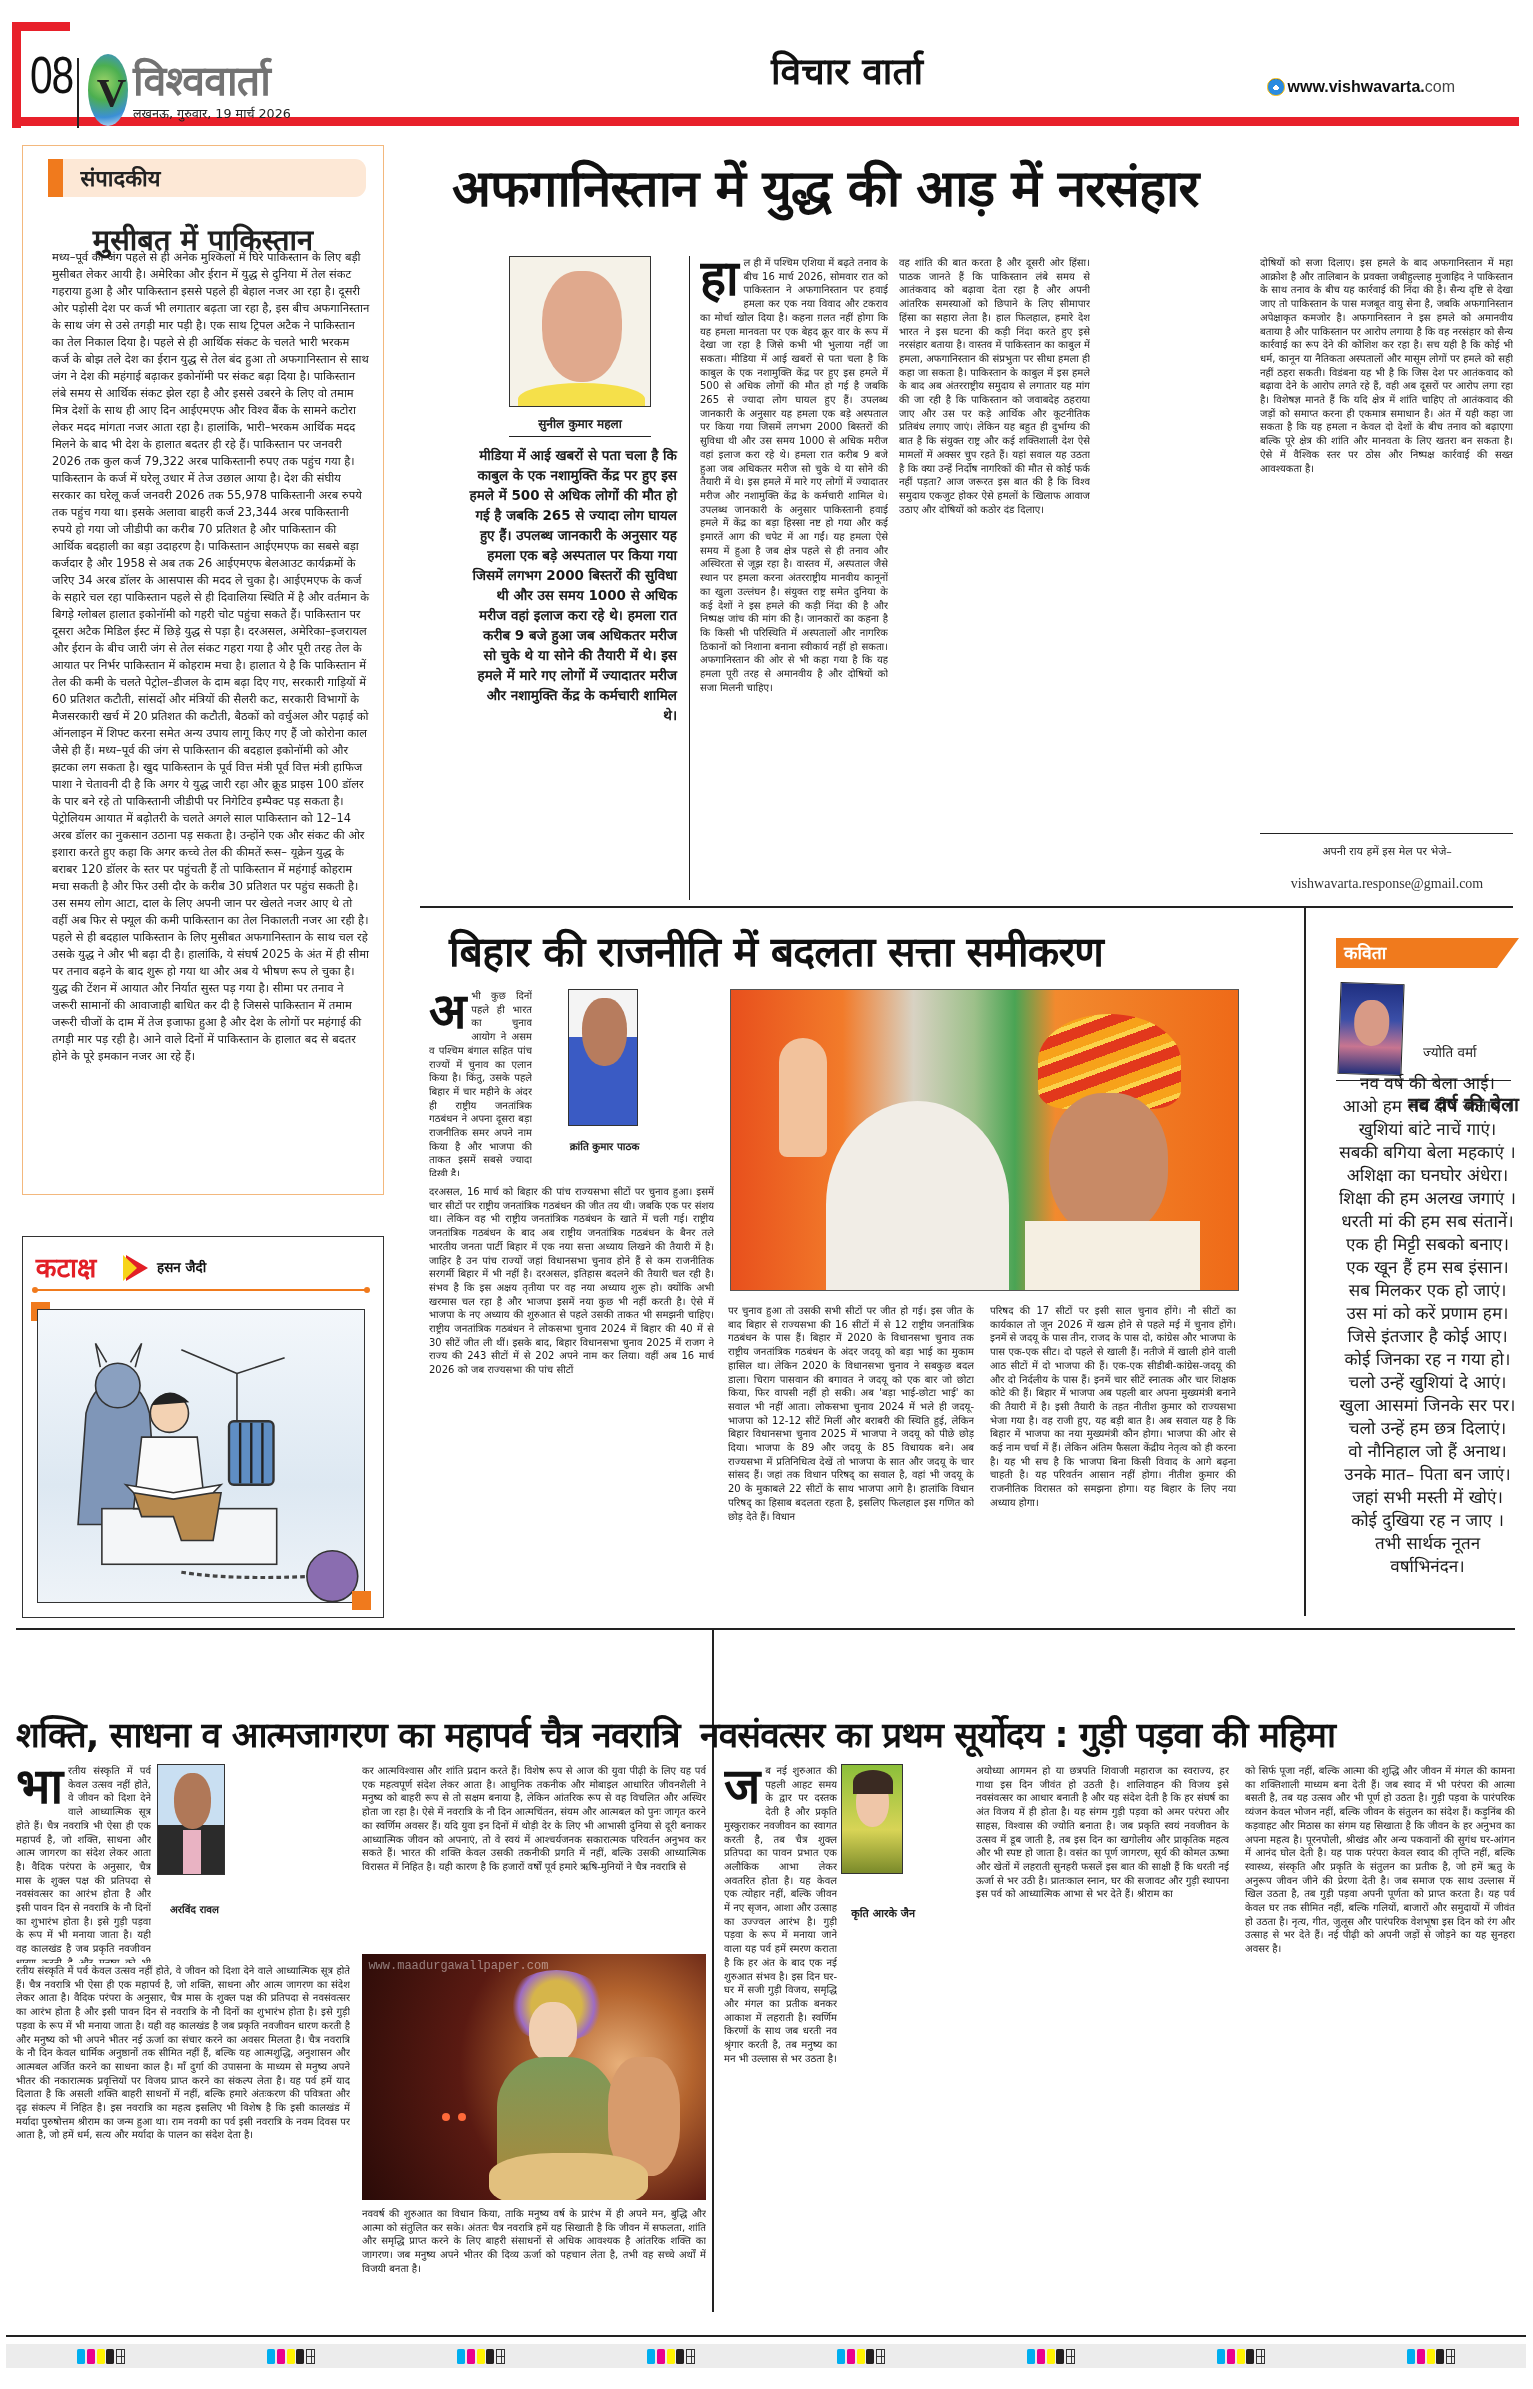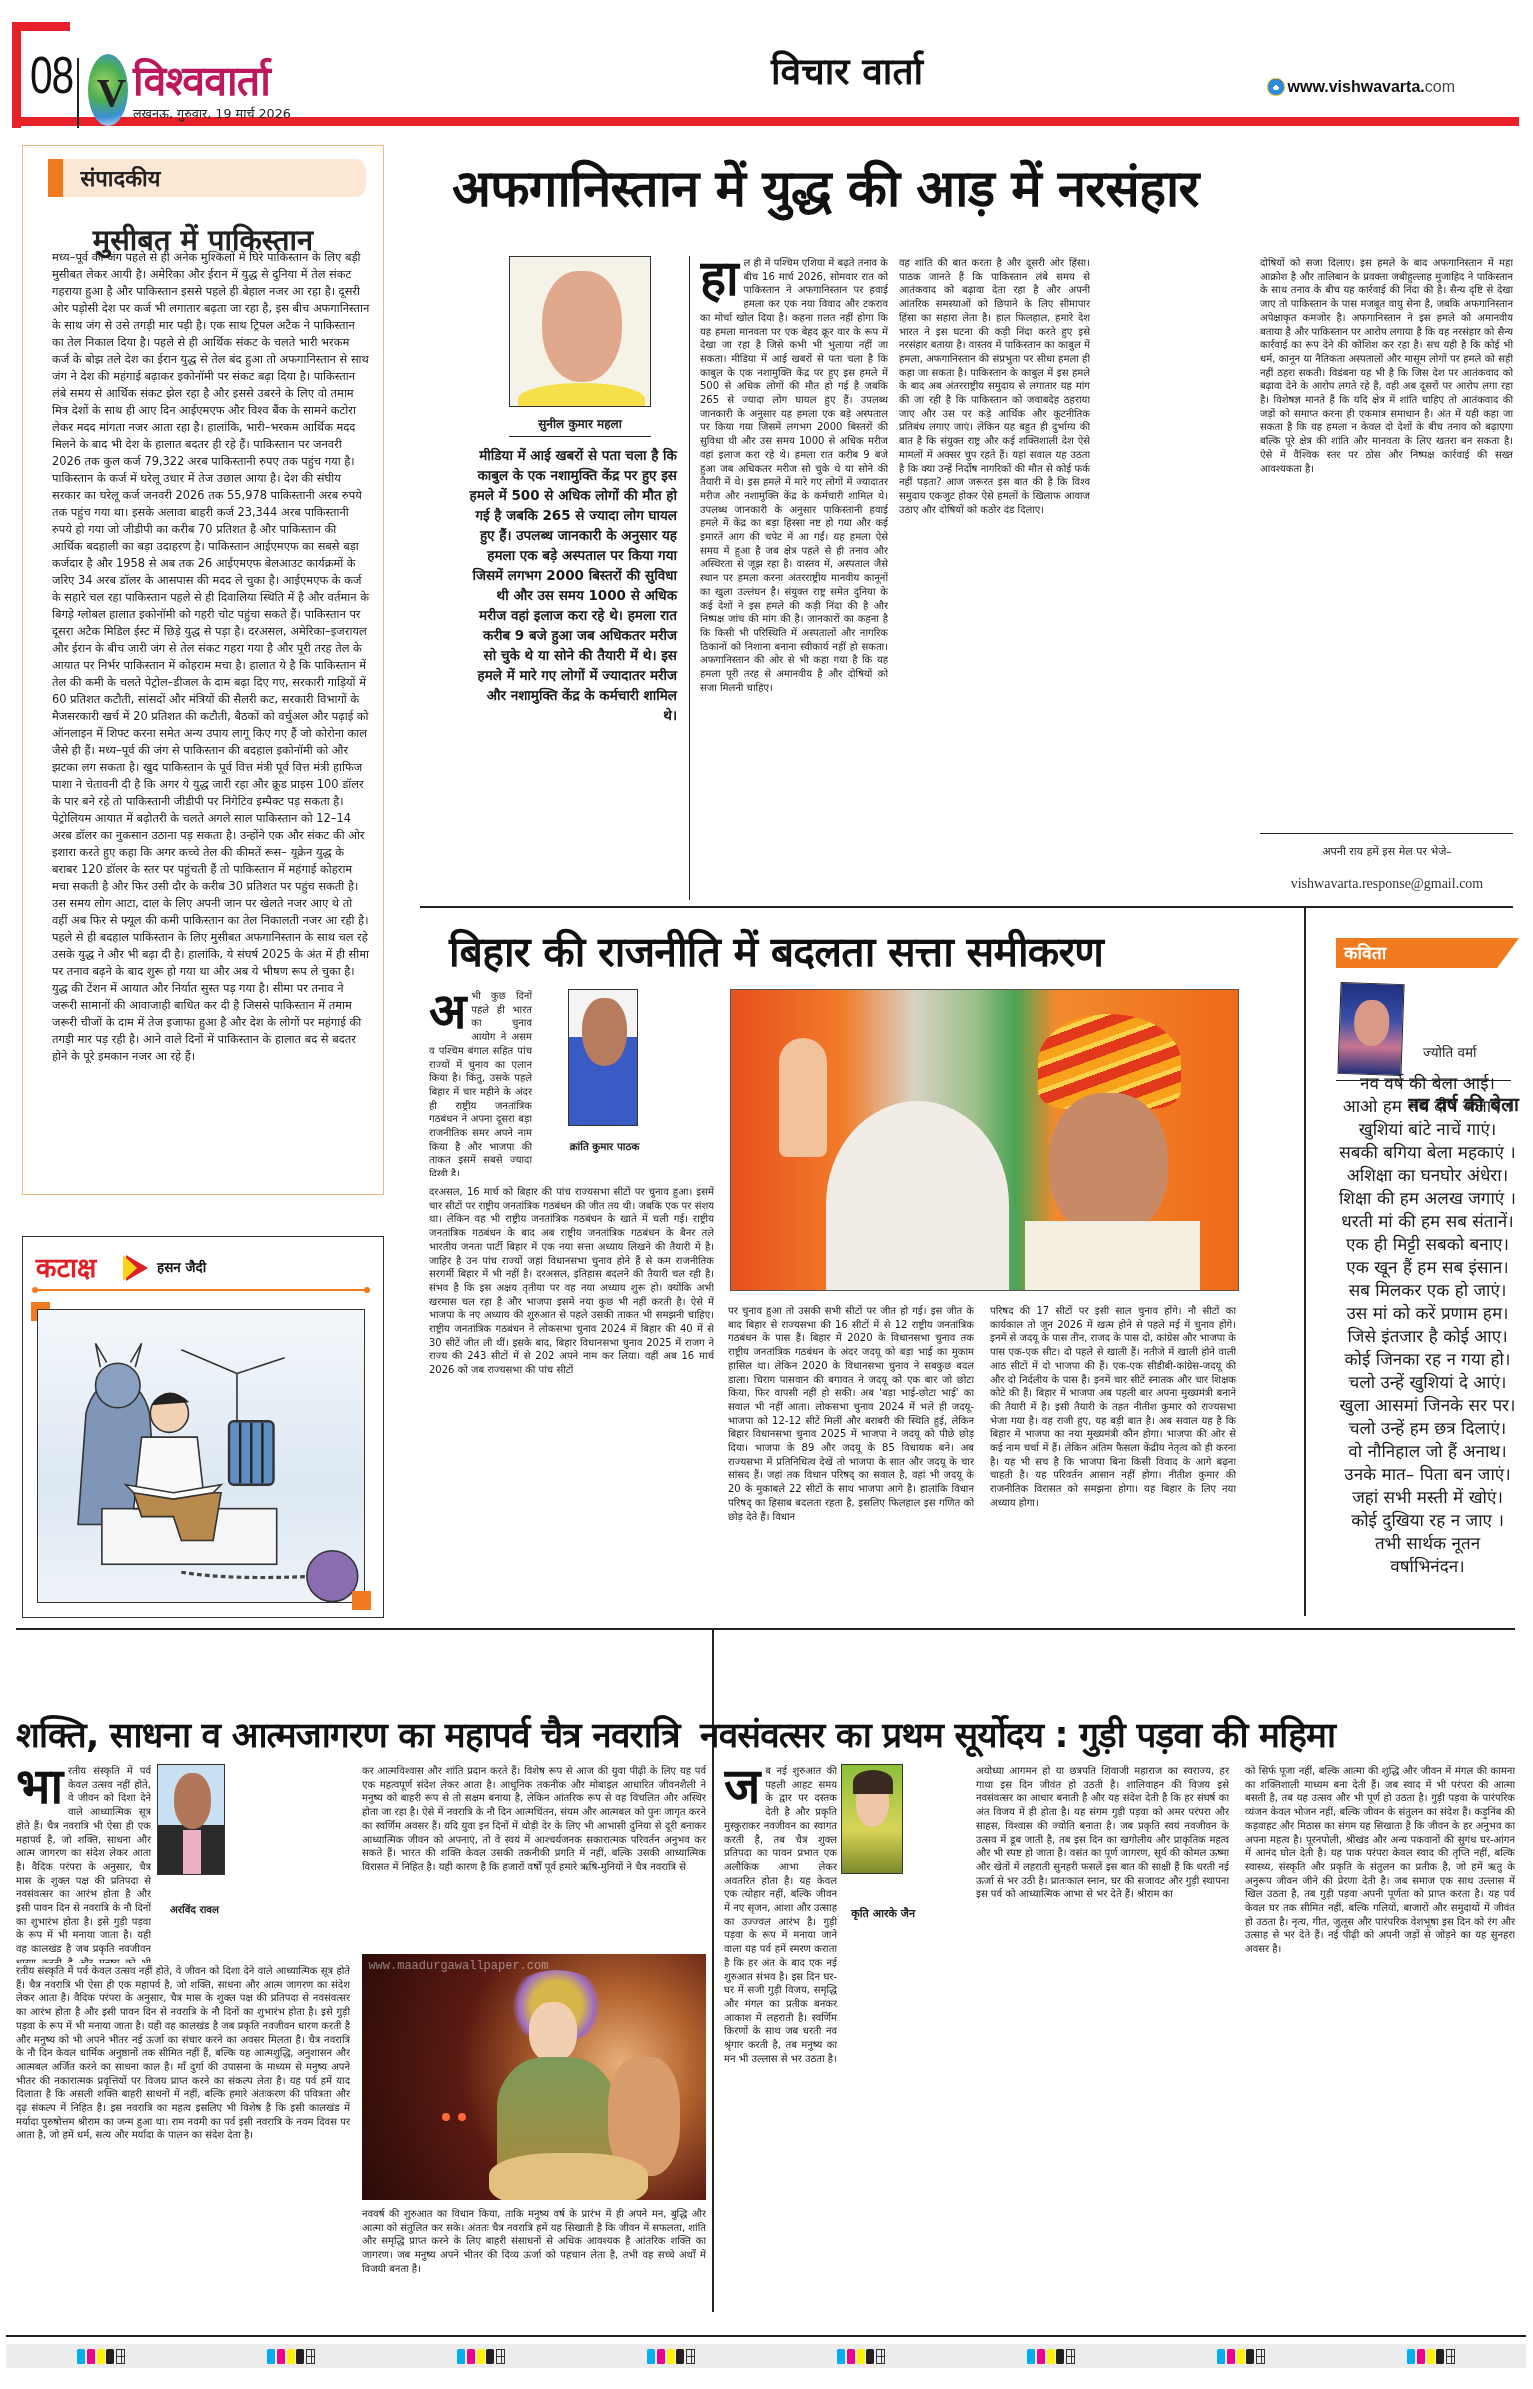--- a/index.html
+++ b/index.html
@@ -8,21 +8,21 @@
 
   
   .masthead { position: absolute; left: 12px; top: 22px; width: 1507px; height: 106px; }
   .mast-red-top { position: absolute; left: 0; top: 0; width: 58px; height: 8.7px; background: #e8202a; }
   .mast-red-left { position: absolute; left: 0; top: 0; width: 8.7px; height: 106px; background: #e8202a; }
   .mast-red-bottom { position: absolute; left: 0; top: 95px; width: 1507px; height: 8.7px; background: #e8202a; }
   .page-num { position: absolute; left: 17.5px; top: 24px; font-family: "Liberation Sans", sans-serif; font-size: 51px; font-weight: 400; letter-spacing: -1.6px; color: #111; transform: scaleX(0.8); transform-origin: left; }
   .mast-sep { position: absolute; left: 65px; top: 36px; width: 1.6px; height: 70px; background: #222; }
   .logo { position: absolute; left: 76px; top: 32px; width: 40px; height: 72px; border-radius: 50%; background: radial-gradient(circle at 40% 40%, #9ed46a 0%, #4caf50 35%, #3b8fd6 70%, #eaf4fb 100%); }
   .logo span { position: absolute; left: 8.7px; top: 14.3px; font-family: "Liberation Serif", serif; font-size: 41px; font-weight: 700; color: #222; }
-  .paper-name { position: absolute; left: 121px; top: 29px; font-size: 41px; font-weight: 700; color: #be185d; letter-spacing: -0.8px; }
+  .paper-name { position: absolute; left: 121px; top: 29px; font-size: 41px; font-weight: 700; color: #737373; letter-spacing: -0.8px; }
   .paper-date { position: absolute; left: 121px; top: 82px; font-size: 12.7px; color: #222; }
   .section-title { position: absolute; left: 759px; top: 22px; font-size: 37px; font-weight: 700; color: #111; }
   .website { position: absolute; left: 1255px; top: 56px; display: flex; align-items: center; gap: 3px; }
   .ie-icon { width: 17.5px; height: 17.5px; border-radius: 50%; background: radial-gradient(circle at 50% 55%, #ffffff 0 22%, #2a8be0 23% 70%, #1b5fb0 71%); border: 1.6px solid #f2b705; }
   .website-text { font-family: "Liberation Sans", sans-serif; font-size: 16px; font-weight: 700; color: #111; }
   .website-text .tld { color: #444; font-weight: 400; }
 
   
   .txt { font-size: 10px; line-height: 13.7px; text-align: justify; color: #1b1b1b; }
   .headline { font-weight: 700; color: #111; letter-spacing: -0.8px; white-space: nowrap; }

